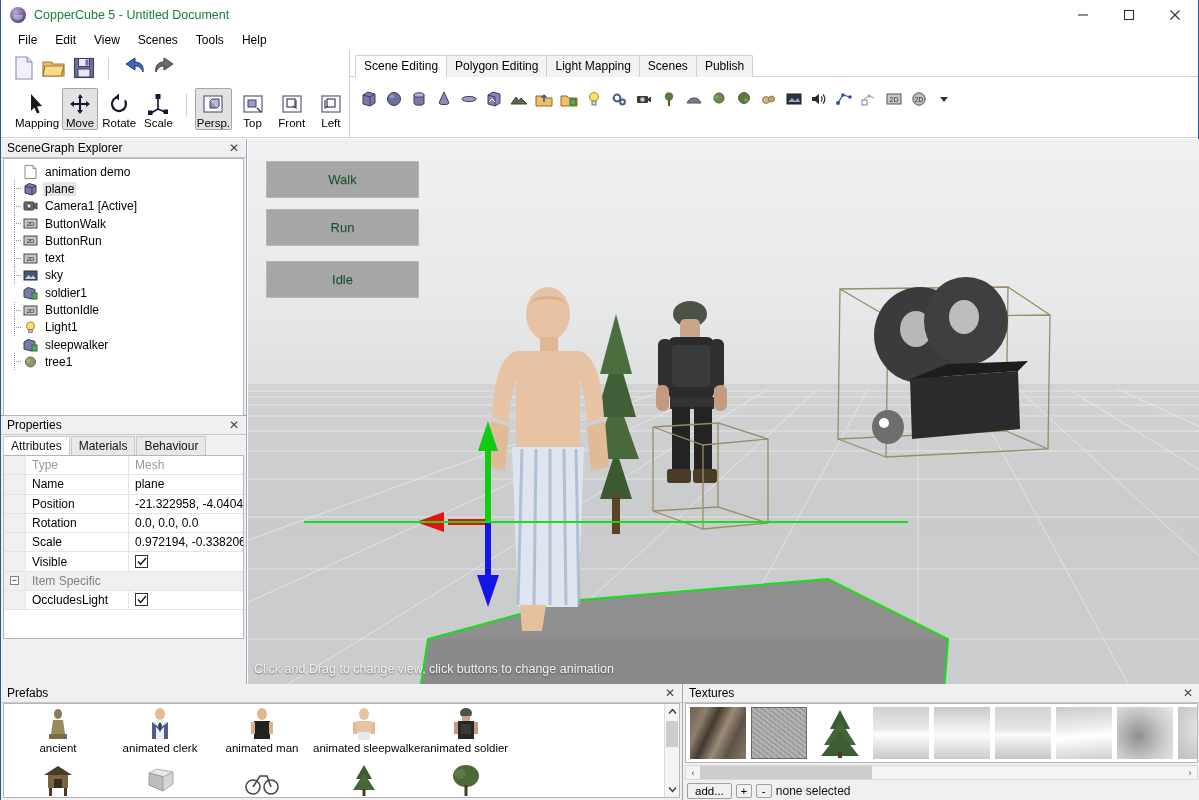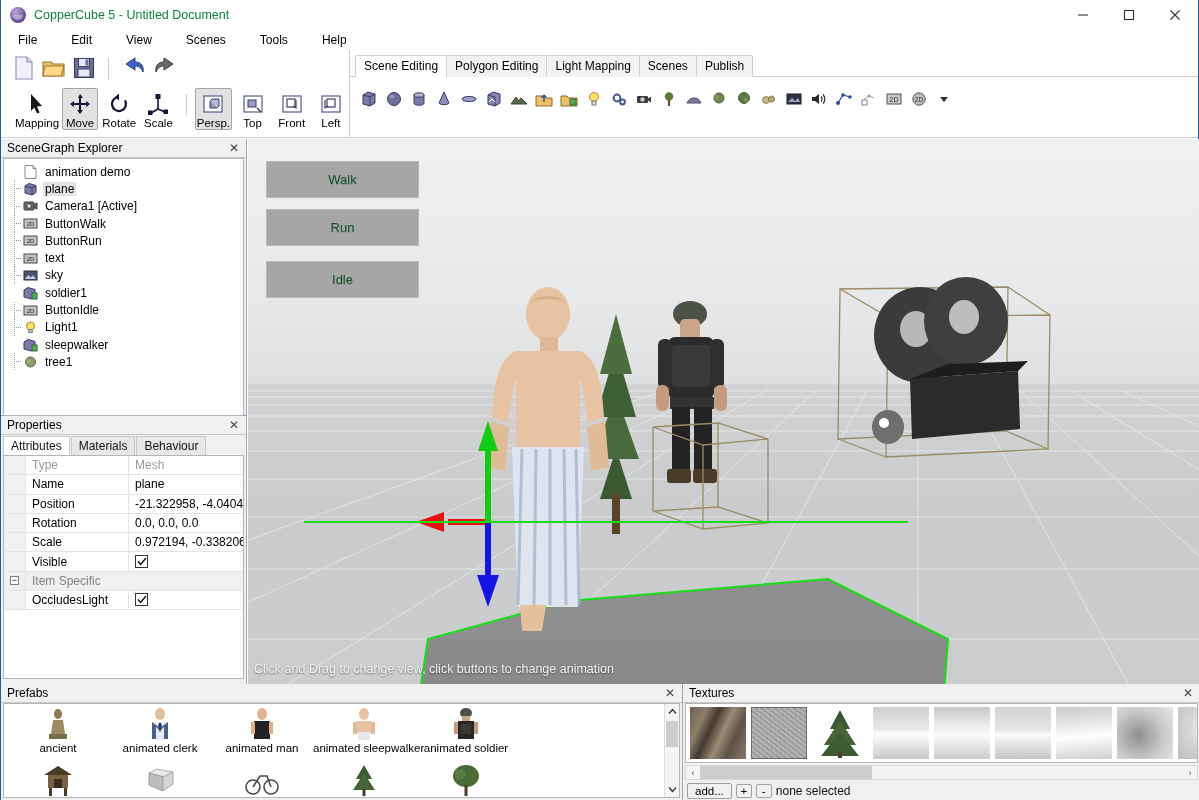--- a/index.html
+++ b/index.html
@@ -22,21 +22,21 @@
   .title-icon:after{content:"";position:absolute;left:3px;top:8px;width:10px;height:5px;
      border-radius:0 0 6px 6px;background:rgba(255,255,255,.35);}
   .title-text { font-size:12.5px; color:#15803d; }
   .winbtns { position:absolute; right:0; top:0; height:30px; display:flex; }
   .winbtn { width:46px; height:30px; display:flex; align-items:center; justify-content:center;
             color:#333; font-size:13px; }
   .winbtn svg { display:block; }
 
   
   .menubar { height:20px; display:flex; align-items:center; padding-left:8px;
-             background:#fff; gap:16px; }
+             background:#fff; gap:0; }
   .menu-item { font-size:12px; padding:2px 9px; color:#000; }
 
   
   .toolstrip { height:88px; background:#fff; display:flex;
                border-bottom:1px solid #cfcfcf; }
   .toolleft { width:348px; position:relative; }
   .filerow { display:flex; align-items:center; height:38px; padding-left:12px; gap:7px; }
   .sep-v { width:1px; height:22px; background:#cfcfcf; margin:0 6px; }
   .bigrow { display:flex; align-items:flex-start; padding-left:14px; gap:3px; }
   .bigbtn { width:44px; display:flex; flex-direction:column; align-items:center;
@@ -81,21 +81,21 @@
   .node .nm { color:#000; padding:0 2px; }
   .node .nm.hl { background:#e4e4e4; }
 
   .propspane { height:267px; }
   .prop-tabs { display:flex; height:20px; background:#f0f0f0; padding-left:2px;
                align-items:flex-end; }
   .ptab { font-size:12px; padding:2px 7px 2px; border:1px solid #c8c8c8;
           border-bottom:none; background:#e8e8e8; margin-right:1px; }
   .ptab.active { background:#fff; }
   .grid { background:#fff; border:1px solid #b5b5b5; margin:0 2px;
-          height:224px; overflow:hidden; }
+          height:184px; overflow:hidden; }
   .grow { display:flex; height:19.3px; border-bottom:1px solid #e4e4e4;
           font-size:12px; align-items:center; }
   .gspacer { width:22px; height:100%; background:#f0f0f0; border-right:1px solid #e4e4e4;
              flex:none; display:flex; align-items:center; justify-content:center; }
   .gkey { width:103px; padding-left:6px; border-right:1px solid #e4e4e4;
           height:100%; display:flex; align-items:center; color:#000; }
   .gval { flex:1; padding-left:6px; color:#000; white-space:nowrap; overflow:hidden; }
   .grow.dim .gkey, .grow.dim .gval { color:#999; }
   .grow.section { background:#f0f0f0; }
   .grow.section .gkey { color:#808080; border-right:none; width:auto; }

